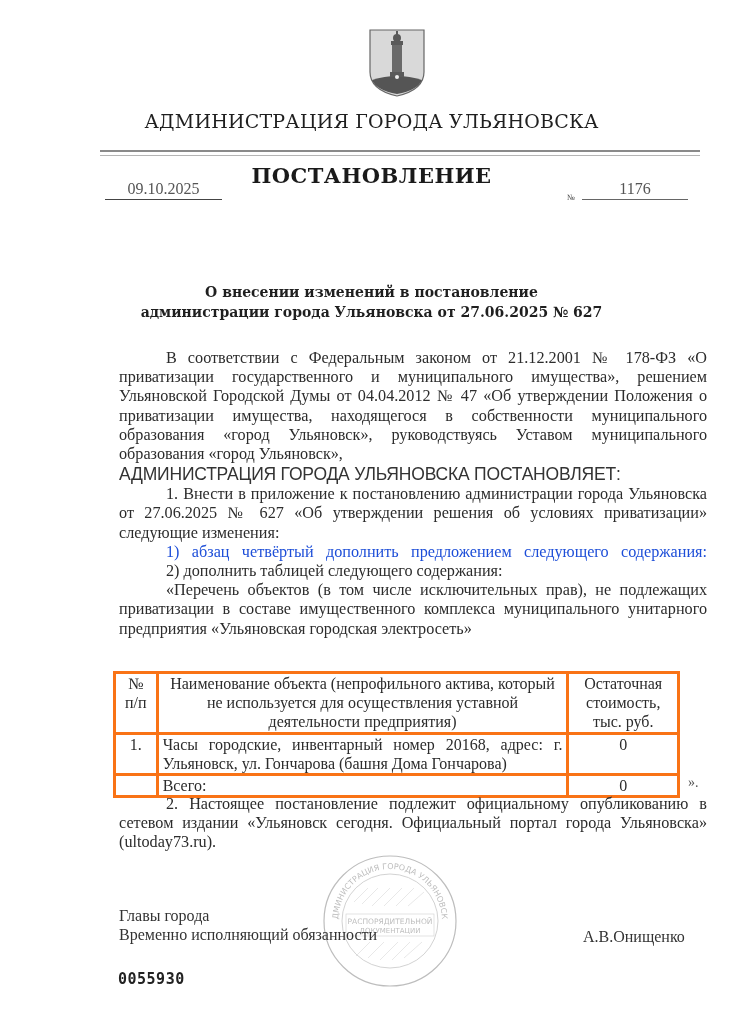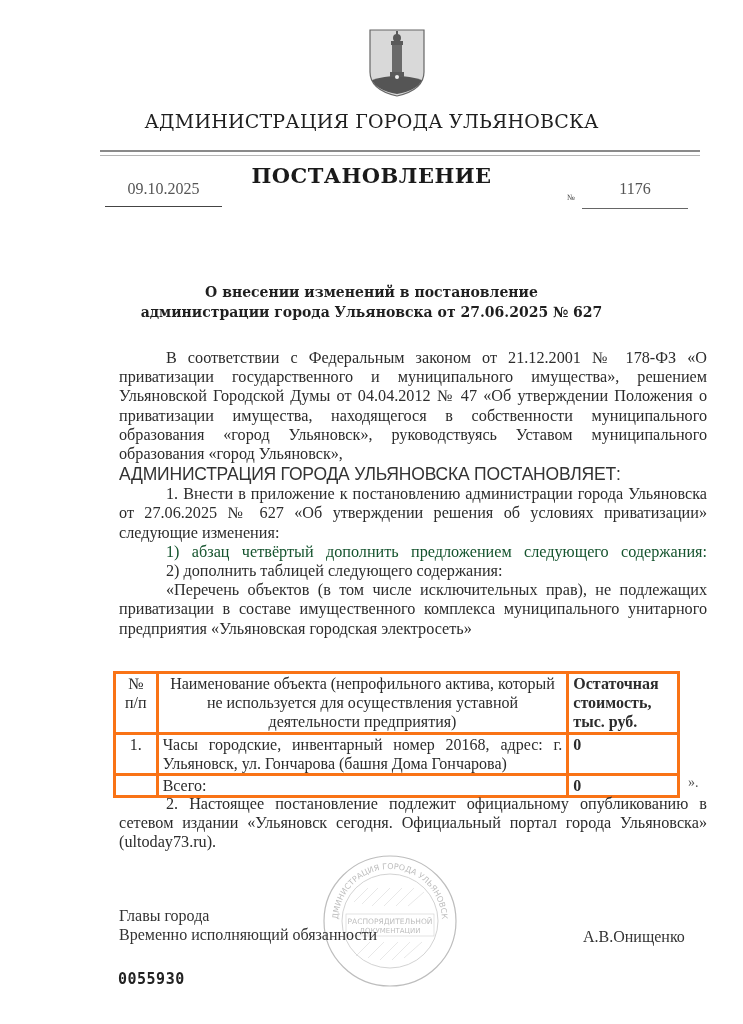--- a/index.html
+++ b/index.html
@@ -9,38 +9,38 @@
     
     .emblem { left: 368px; top: 28px; width: 58px; height: 70px; }
 
     .org-title { left: 0; width: 743px; top: 110px; text-align: center; font-family: "DejaVu Serif", serif; font-size: 19px; letter-spacing: 0.2px; color: #1f1f1f; }
     .rule { left: 100px; width: 600px; height: 0; }
     .rule.r1 { top: 150px; border-top: 2px solid #8a8a8a; }
     .rule.r2 { top: 155px; border-top: 1px solid #b5b5b5; }
 
     .doc-type { left: 0; width: 743px; top: 163px; text-align: center; font-family: "DejaVu Serif", serif; font-weight: bold; font-size: 21px; color: #1a1a1a; letter-spacing: 0.5px; }
 
-    .date { left: 105px; top: 180px; width: 117px; text-align: center; font-size: 16px; color: #555; border-bottom: 1px solid #444; padding-bottom: 8px; }
+    .date { left: 105px; top: 180px; width: 117px; text-align: center; font-size: 16px; color: #555; border-bottom: 1px solid #444; padding-bottom: 1px; }
     .num-label { left: 567px; top: 193px; font-size: 8px; color: #444; }
-    .num-value { left: 582px; top: 180px; width: 106px; text-align: center; font-size: 16px; color: #555; border-bottom: 1px solid #666; padding-bottom: 10px; }
+    .num-value { left: 582px; top: 180px; width: 106px; text-align: center; font-size: 16px; color: #555; border-bottom: 1px solid #666; padding-bottom: 1px; }
 
     .subject { left: 0; width: 743px; top: 282px; text-align: center; font-family: "DejaVu Serif", serif; font-weight: bold; font-size: 14px; line-height: 20px; color: #1f1f1f; }
 
     .body { left: 119px; width: 588px; font-size: 16.2px; line-height: 19.2px; color: #2c2c2c; }
     .body p { margin: 0; text-align: justify; text-align-last: auto; }
     .body p.indent { text-indent: 47px; }
     .body p.caps { font-family: "Liberation Sans", sans-serif; font-size: 17.5px; line-height: 21px; color: #333; text-align: left; letter-spacing: -0.2px; }
-    .body p.light { color: #14532d; }
+    .body p.light { color: #1d4ed8; }
     .body p.full { text-align-last: justify; }
 
     table.obj { position: absolute; left: 113px; top: 671px; width: 567px; border-collapse: collapse; font-size: 16px; line-height: 19.2px; color: #2c2c2c; }
     table.obj td, table.obj th { border: 3px solid #f97316; padding: 0 4px; vertical-align: top; font-weight: normal; }
     table.obj .c1 { width: 32px; text-align: center; }
     table.obj .c2 { width: 406px; }
-    table.obj .c3 { width: 100px; text-align: left; font-weight: bold; }
+    table.obj .c3 { width: 100px; text-align: center; }
     table.obj th.c2 { text-align: center; }
     table.obj td.c2.j { text-align: justify; text-align-last: left; }
     .quote-close { left: 688px; top: 775px; font-size: 14px; color: #555; }
 
     .item2 { top: 795px; }
 
     .sig-role { left: 119px; top: 906px; font-size: 16px; line-height: 19px; color: #333; }
     .sig-name { left: 583px; top: 928px; font-size: 16px; color: #333; }
     .serial { left: 118px; top: 970px; font-family: "DejaVu Sans Mono", monospace; font-size: 15px; font-weight: bold; color: #222; letter-spacing: 0.5px; }
 

